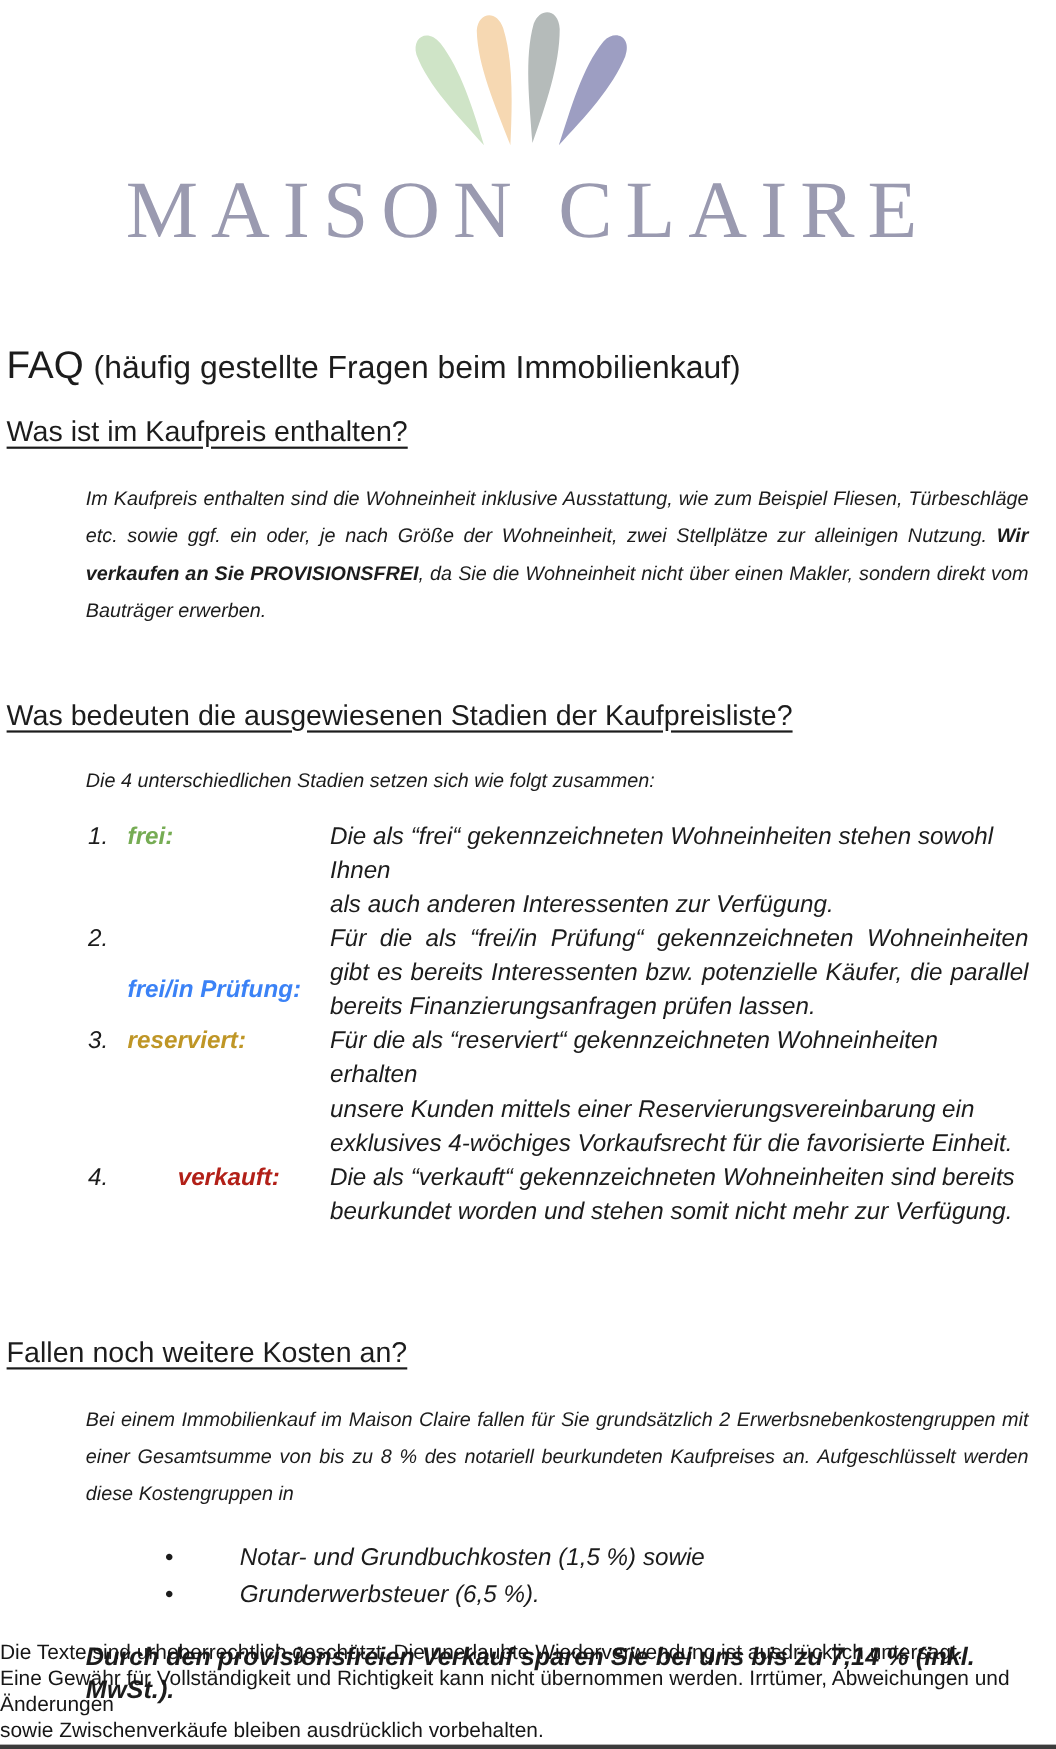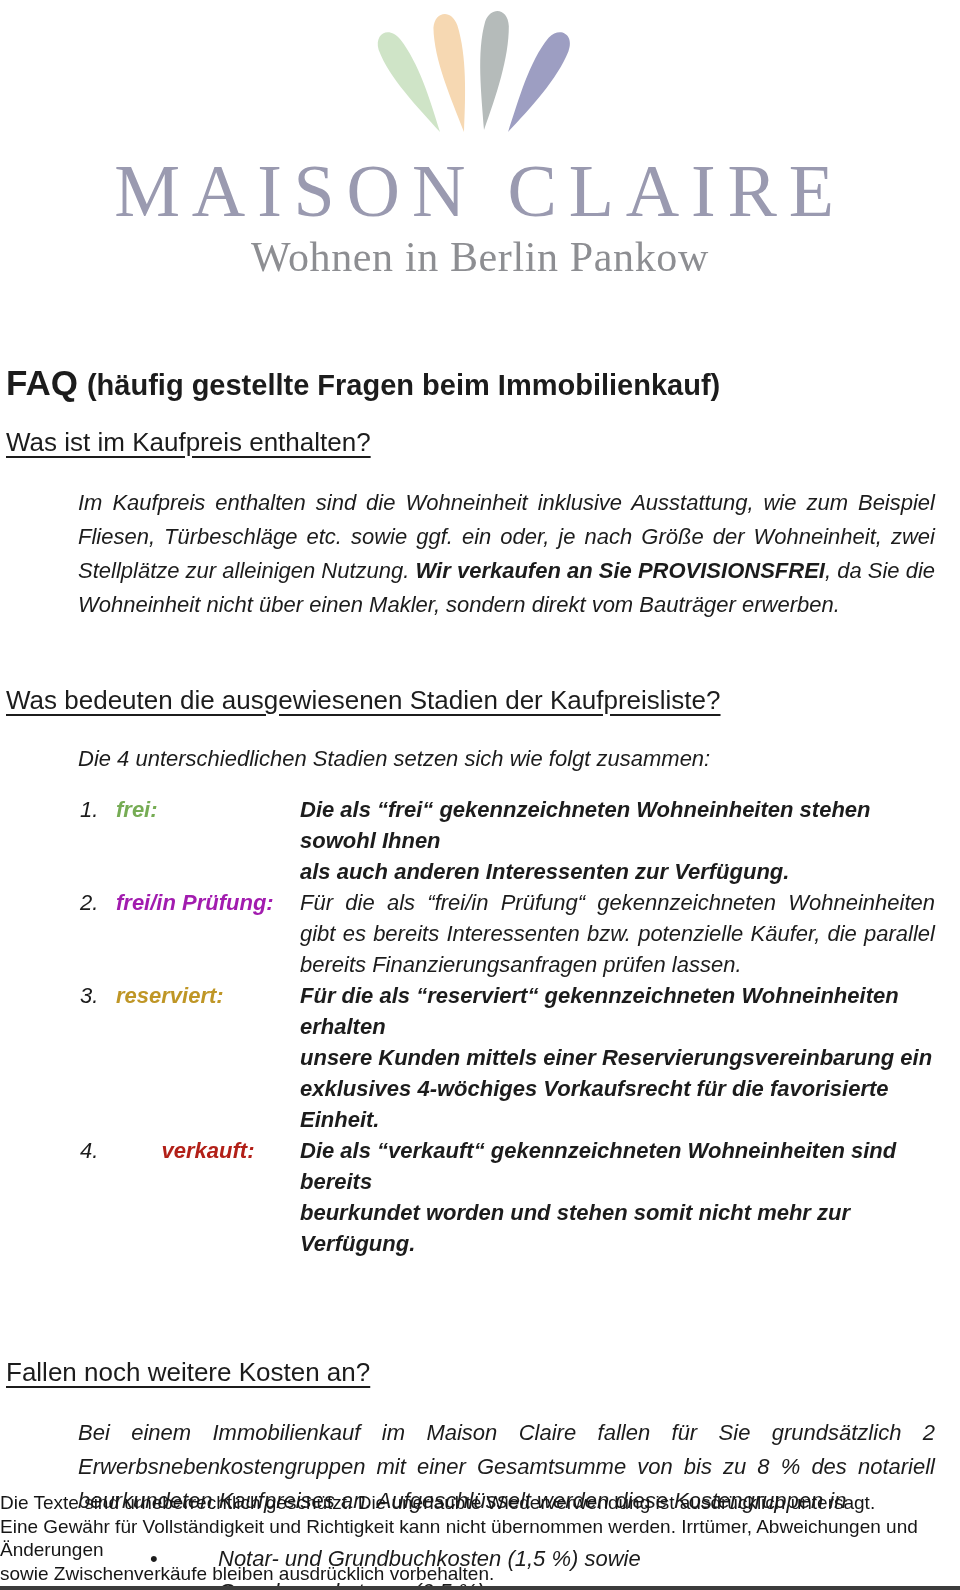--- a/index.html
+++ b/index.html
@@ -29,58 +29,58 @@
   .tagline {
     margin-top: 8px;
     font-family: "Liberation Serif", serif;
     font-size: 42px;
     line-height: 1;
     letter-spacing: 0.015em;
     font-weight: 400;
   }
 
   
-  .doc-title { margin: 86px 0 0 6px; font-weight: bold; line-height: 1.1; }
+  .doc-title { margin: 86px 0 0 6px; font-weight: normal; line-height: 1.1; }
   .t-main { font-size: 35px; margin-right: 9px; }
   .t-sub  { font-size: 29px; }
   .question {
     margin: 0 0 0 6px;
     font-size: 26px;
     font-weight: 400;
     text-decoration: underline;
     text-underline-offset: 5px;
     line-height: 1.2;
   }
   .q1 { margin-top: 24px; }
   .q2 { margin-top: 63px; text-decoration: underline; }
   .q3 { margin-top: 98px; }
 
   
   .para {
     margin: 28px 25px 0 78px;
     font-style: italic;
-    font-size: 22px;
+    font-size: 18px;
     line-height: 34px;
   }
   .justify { text-align: justify; }
   .intro { margin-top: 26px; }
 
   
   .stages { margin: 18px 25px 0 0; padding: 0 0 0 80px; list-style: none; }
   .stage {
     display: flex;
     align-items: flex-start;
     font-style: italic;
     font-size: 22px;
     line-height: 31px;
   }
   .num   { width: 36px; flex: none; }
   .label { width: 184px; flex: none; font-weight: bold; }
   .desc  { flex: 1; }
-  .pre   { white-space: pre-line; font-weight: bold; }
+  .pre   { white-space: pre-line; }
 
   
   .bullets { margin: 24px 0 0 0; padding: 0; list-style: none; }
   .bullets li {
     display: flex;
     padding-left: 150px;
     font-style: italic;
     font-size: 22px;
     line-height: 33px;
   }
@@ -124,21 +124,20 @@
         <path d="M 0 0 C -7 -36, -17 -76, -12 -108 C -8 -124, 9 -124, 12 -106 C 16 -74, 8 -36, 0 0 Z" fill="#f6d8b2"></path>
       </g>
       <g transform="translate(166,128) rotate(7)">
         <path d="M 0 0 C -7 -36, -17 -76, -12 -108 C -8 -124, 9 -124, 12 -106 C 16 -74, 8 -36, 0 0 Z" fill="#b5bbba"></path>
       </g>
       <g transform="translate(190,130) rotate(30)">
         <path d="M 0 0 C -7 -34, -17 -72, -12 -102 C -8 -118, 9 -118, 12 -100 C 16 -70, 8 -34, 0 0 Z" fill="#9d9ec2"></path>
       </g>
     </svg>
     <div class="brand" style="color: rgb(154, 154, 176);">MAISON CLAIRE</div>
-    <div class="tagline" style="color: rgb(141, 142, 146);">Wohnen in Berlin Pankow</div>
   </header>
 
   <h1 class="doc-title">
     <span class="t-main">FAQ</span><span class="t-sub">(häufig gestellte Fragen beim Immobilienkauf)</span>
   </h1>
 
   <h2 class="question q1">Was ist im Kaufpreis enthalten?</h2>
 
   <p class="para justify"><span>Im Kaufpreis enthalten sind die Wohneinheit inklusive Ausstattung, wie zum Beispiel Fliesen, Türbeschläge etc. sowie ggf. ein oder, je nach Größe der Wohneinheit, zwei Stellplätze zur alleinigen Nutzung. </span><strong>Wir verkaufen an Sie PROVISIONSFREI</strong><span>, da Sie die Wohneinheit nicht über einen Makler, sondern direkt vom Bauträger erwerben.</span></p>
 
@@ -148,21 +147,21 @@
 
   <ol class="stages">
     <li class="stage">
       <span class="num">1.</span>
       <span class="label" style="color: rgb(118, 172, 84);">frei:</span>
       <span class="desc pre">Die als “frei“ gekennzeichneten Wohneinheiten stehen sowohl Ihnen
 als auch anderen Interessenten zur Verfügung.</span>
     </li>
     <li class="stage">
       <span class="num">2.</span>
-      <span class="label" style="color: #a21caf;">frei/in Prüfung:</span>
+      <span class="label" style="color: #3b82f6; margin-top: 46px;">frei/in Prüfung:</span>
       <span class="desc justify">Für die als “frei/in Prüfung“ gekennzeichneten Wohneinheiten gibt es bereits Interessenten bzw. potenzielle Käufer, die parallel bereits Finanzierungsanfragen prüfen lassen.</span>
     </li>
     <li class="stage">
       <span class="num">3.</span>
       <span class="label" style="color: rgb(191, 150, 38);">reserviert:</span>
       <span class="desc pre">Für die als “reserviert“ gekennzeichneten Wohneinheiten erhalten
 unsere Kunden mittels einer Reservierungsvereinbarung ein
 exklusives 4-wöchiges Vorkaufsrecht für die favorisierte Einheit.</span>
     </li>
     <li class="stage">

